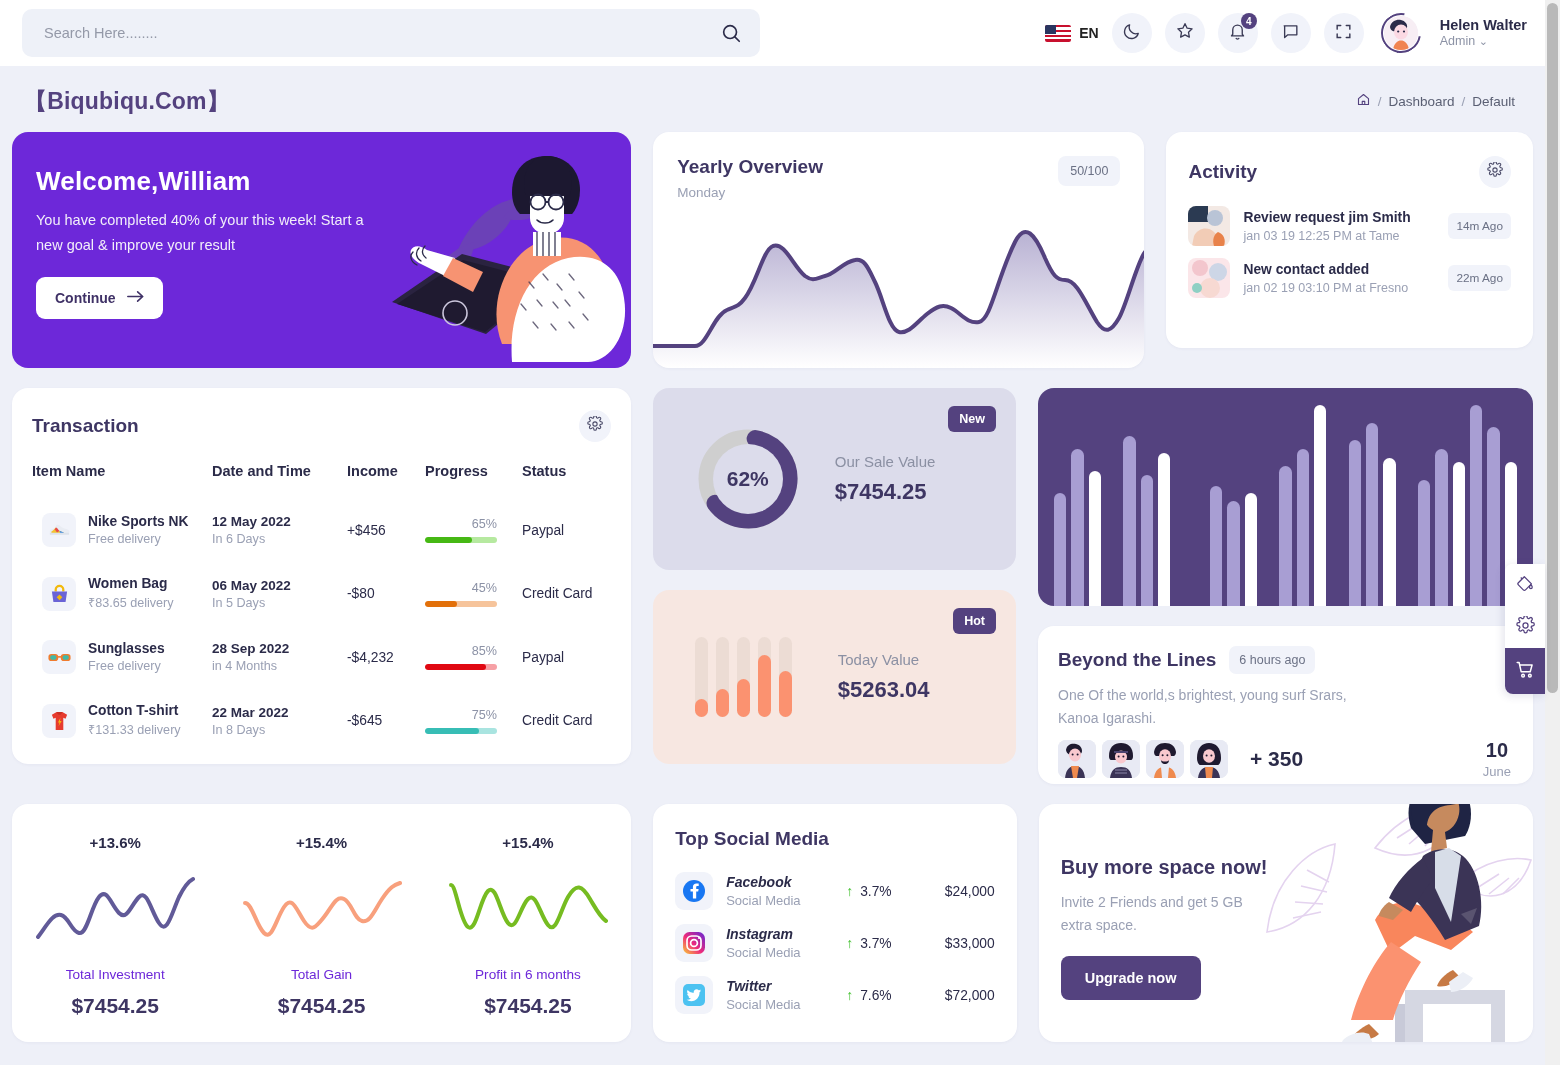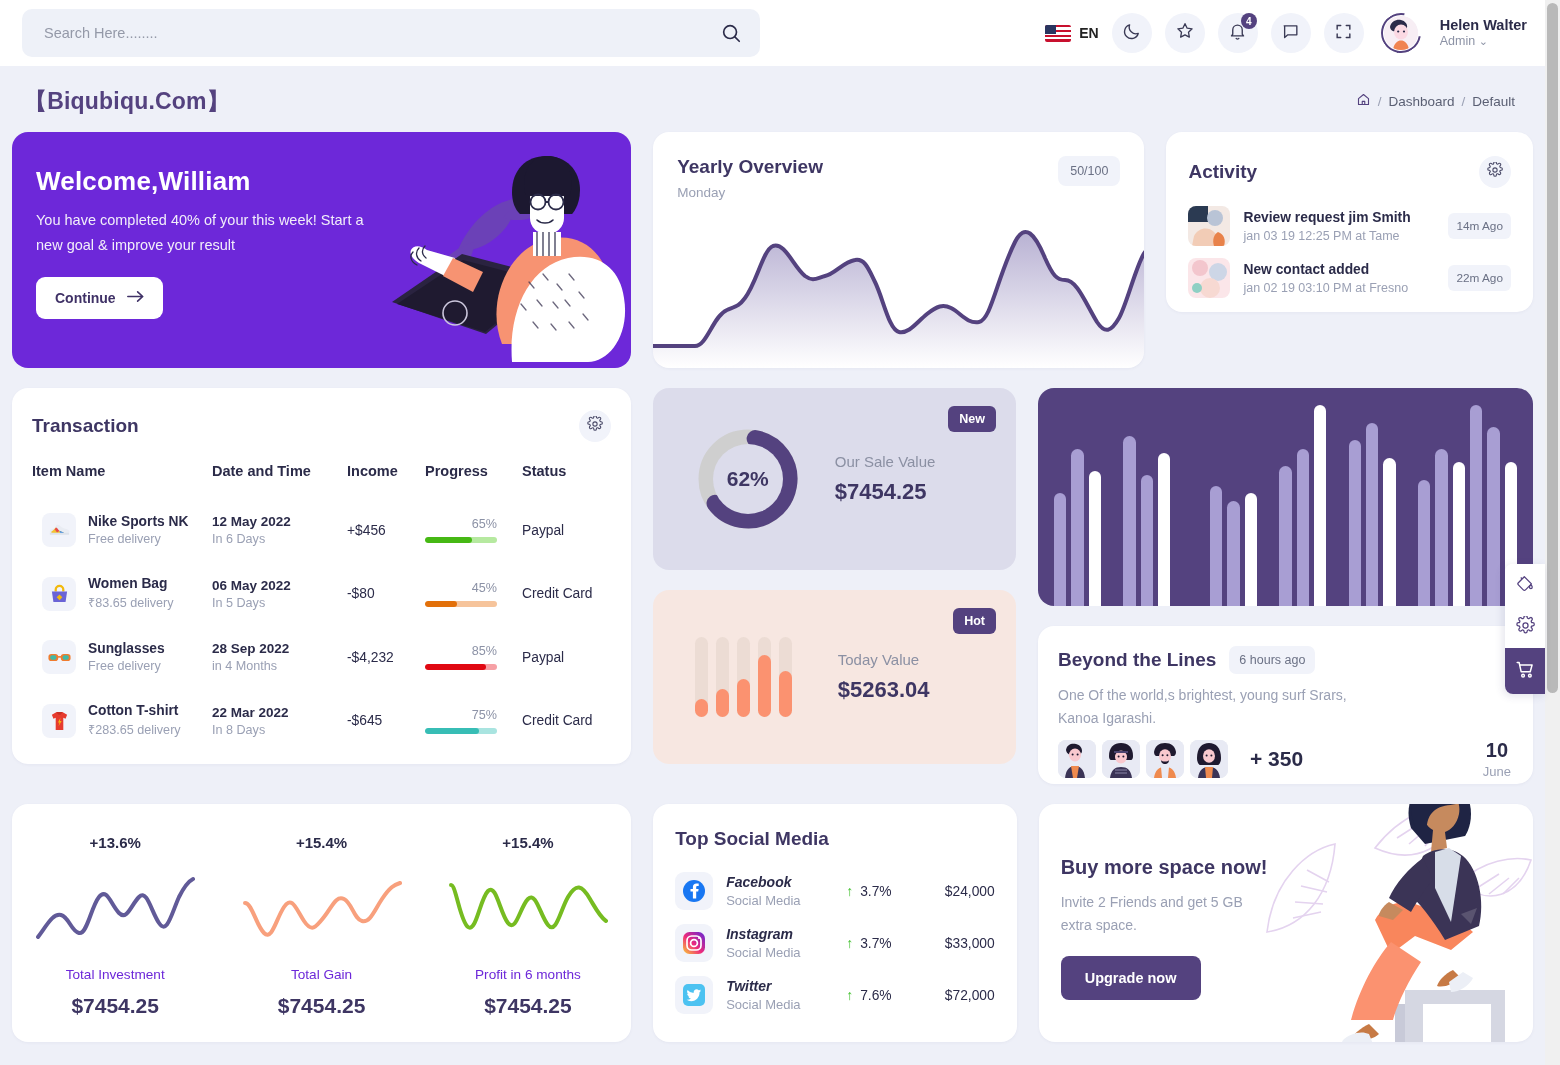--- a/index.html
+++ b/index.html
@@ -94,21 +94,21 @@
   .yearly-head { padding: 24px 24px 0 24px; display: flex; align-items: flex-start; }
   .card-title { font-size: 19px; font-weight: bold; color: #3e3663; }
   .card-sub { font-size: 13.5px; color: #9aa0b4; margin-top: 7px; }
   .pill {
     margin-left: auto; background: #f1f3fa; color: #6b7185; font-size: 12.5px;
     border-radius: 8px; padding: 8px 12px;
   }
   .yearly-chart { position: absolute; left: 0; right: 0; bottom: 0; height: 150px; }
 
   
-  .activity { width: 367px; height: 180px; padding: 24px 22px 12px 22px; }
+  .activity { width: 367px; height: 216px; padding: 24px 22px 12px 22px; }
   .act-head { display: flex; align-items: center; }
   .gear-btn {
     margin-left: auto; width: 32px; height: 32px; border-radius: 50%; background: #f1f3fa;
     display: flex; align-items: center; justify-content: center; cursor: pointer;
   }
   .act-list { margin-top: 18px; display: flex; flex-direction: column; gap: 12px; }
   .act-item { display: flex; align-items: center; gap: 13px; }
   .act-thumb { width: 42px; height: 40px; border-radius: 8px; overflow: hidden; flex: none; }
   .act-text { flex: 1; min-width: 0; }
   .act-title { font-size: 13.8px; font-weight: bold; color: #2b2b49; white-space: nowrap; }
@@ -604,21 +604,21 @@
                 <div class="tx-item">
                   <div class="tx-ico">
                     <svg width="19" height="20" viewBox="0 0 20 21">
                       <path d="M7 1L2 4l1.6 4L6 7v13h8V7l2.4 1L18 4l-5-3z" fill="#e63b2e"></path>
                       <path d="M7 1c.6 2 2 3 3 3s2.4-1 3-3z" fill="#c92f23"></path>
                       <path d="M11 7l-2.6 5H10l-1 4 3.2-5.4H10.5z" fill="#f2b90c"></path>
                     </svg>
                   </div>
                   <div>
                     <div class="tx-name">Cotton T-shirt</div>
-                    <div class="tx-note">₹283.65 delivery</div>
+                    <div class="tx-note">₹131.33 delivery</div>
                   </div>
                 </div>
               </td>
               <td>
                 <div class="tx-date">22 Mar 2022</div>
                 <div class="tx-dsub">In 8 Days</div>
               </td>
               <td class="tx-income">-$645</td>
               <td>
                 <div class="prog-wrap">

